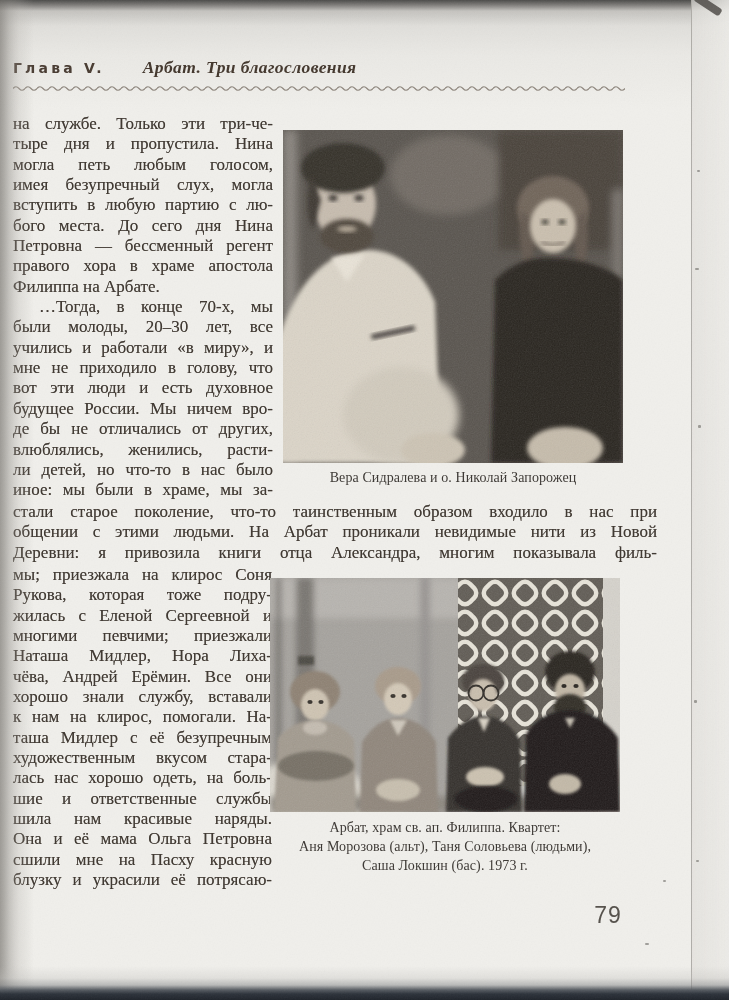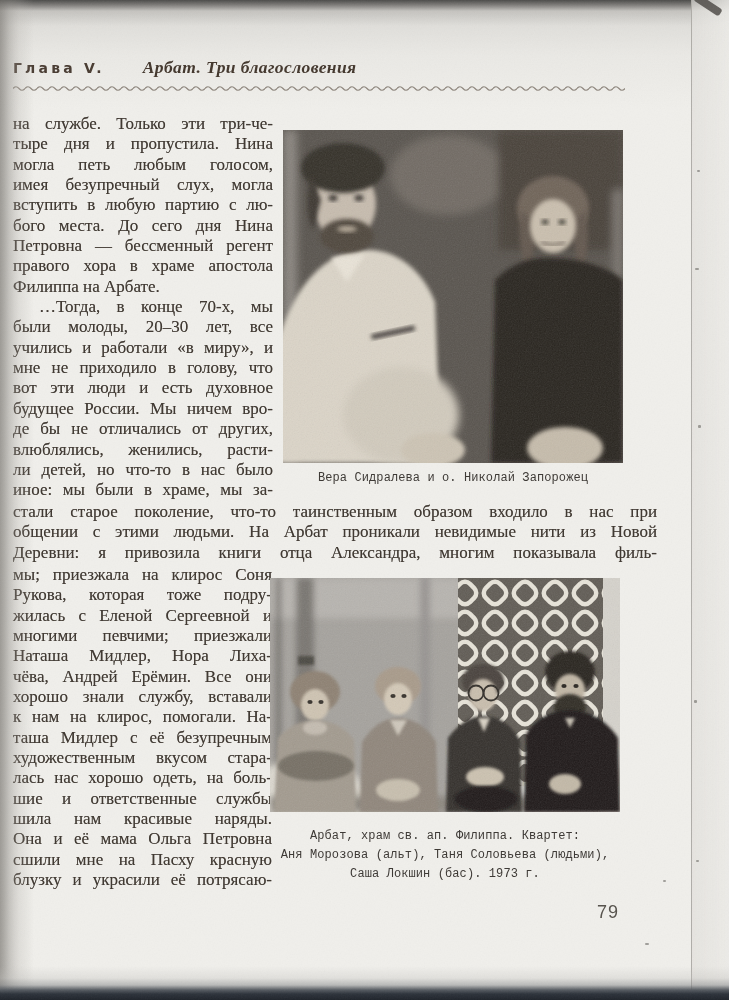--- a/index.html
+++ b/index.html
@@ -38,28 +38,28 @@
   .line{text-align:justify;text-align-last:justify;white-space:normal;}
   .line.flush{text-align-last:left;}
   .line.indent{text-indent:26px;}
   #blockA{left:13px;top:114px;width:260px;}
   #blockB{left:13px;top:502px;width:644px;}
   #blockC{left:13px;top:565px;width:259px;}
   
   .photo{position:absolute;overflow:hidden;box-shadow:inset 0 0 6px rgba(30,28,25,.35);}
   #photo1{left:283px;top:130px;width:340px;height:333px;}
   #photo2{left:270px;top:578px;width:350px;height:234px;}
-  .caption{position:absolute;font-family:Liberation Mono, monospace;
-    font-size:12px;line-height:18.8px;color:#3b3733;text-align:center;letter-spacing:.1px;}
+  .caption{position:absolute;font-family:Liberation Serif, serif;
+    font-size:14px;line-height:18.8px;color:#3b3733;text-align:center;letter-spacing:.1px;}
   #cap1{left:283px;top:469px;width:340px;}
-  #cap2{left:255px;top:819px;width:380px;margin-top:8px;}
+  #cap2{left:255px;top:819px;width:380px;}
   .cap-line{text-align:center;}
   
   .pagenum{position:absolute;left:578px;top:902px;width:60px;text-align:center;
-    font-family:"Liberation Sans","DejaVu Sans",sans-serif;font-size:18px;color:#55514b;letter-spacing:1px;}
+    font-family:"Liberation Sans","DejaVu Sans",sans-serif;font-size:23px;color:#55514b;letter-spacing:1px;}
   .pagegrain{position:absolute;left:0;top:0;pointer-events:none;opacity:.05;}
 </style>
 </head>
 <body>
 
 <div class="page">
 
   <div class="header">
     <span class="chapter">Глава V.</span>
     <span class="chap-title">Арбат. Три благословения</span>

